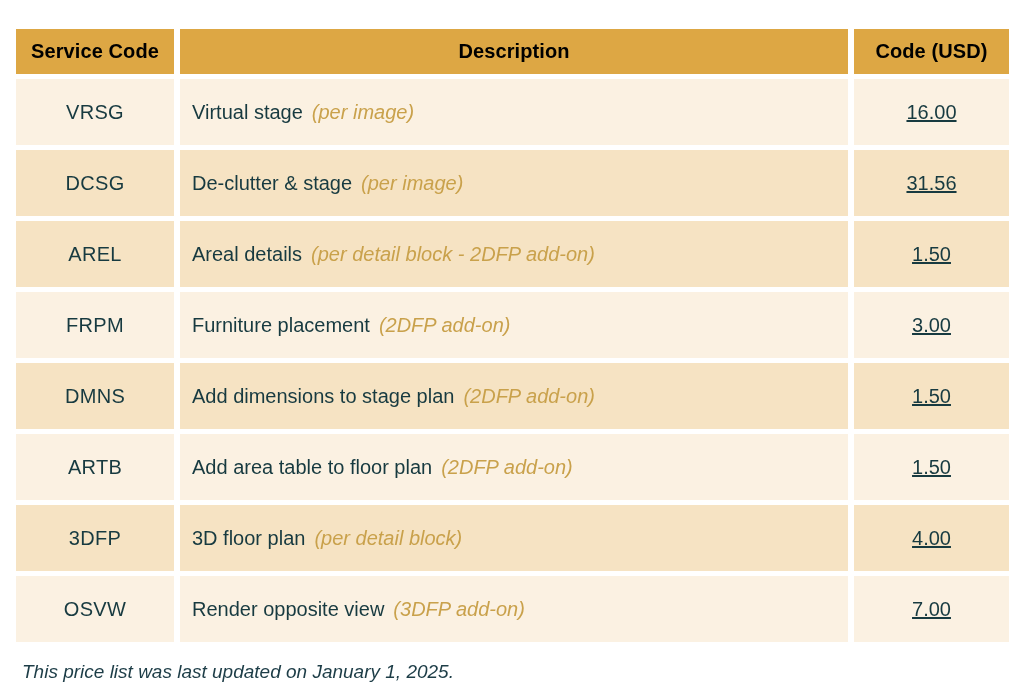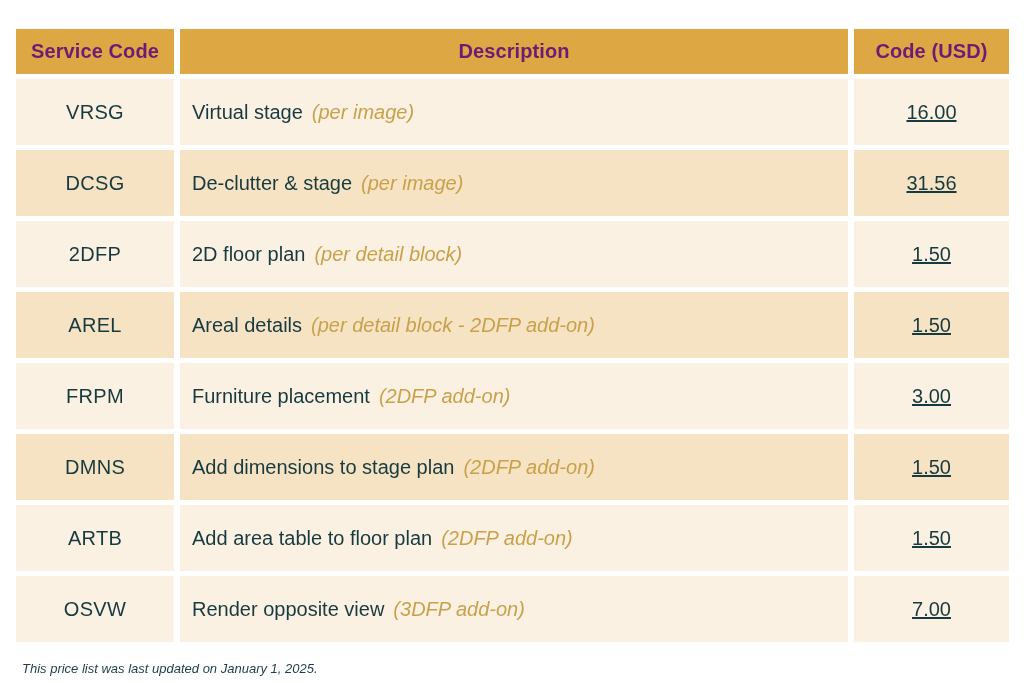--- a/index.html
+++ b/index.html
@@ -32,21 +32,21 @@
     margin: 0 0 0 -6px;
   }
 
   .col-code   { width: 158px; }
   .col-desc   { width: 668px; }
   .col-price  { width: 155px; }
 
   
   .price-table thead th {
     background: #dda744;
-    color: #701a75;
+    color: #000000;
     font-size: 20px;
     font-weight: bold;
     height: 45px;
     padding: 0 12px;
     text-align: center;
     vertical-align: middle;
     letter-spacing: 0.1px;
   }
 
   
@@ -81,21 +81,21 @@
     font-style: italic;
     font-size: 20px;
     margin-left: 9px;
   }
 
   .footnote {
     margin-top: 14px;
     margin-left: 6px;
     color: #1d3d47;
     font-style: italic;
-    font-size: 13px;
+    font-size: 19px;
     font-weight: 500;
   }
 </style>
 </head>
 <body>
 
 <div class="page">
 
   <table class="price-table">
     <colgroup>
@@ -114,45 +114,45 @@
         <tr>
           <td class="cell-code">VRSG</td>
           <td class="cell-desc"><span>Virtual stage</span><span class="note">(per image)</span></td>
           <td class="cell-price">16.00</td>
         </tr>
         <tr class="row-alt">
           <td class="cell-code">DCSG</td>
           <td class="cell-desc"><span>De-clutter &amp; stage</span><span class="note">(per image)</span></td>
           <td class="cell-price">31.56</td>
         </tr>
-        <tr>
-          <td class="cell-code">2DFP</td>
-          <td class="cell-desc"><span>2D floor plan</span><span class="note">(per detail block)</span></td>
-          <td class="cell-price">1.50</td>
-        </tr>
         <tr class="row-alt">
           <td class="cell-code">AREL</td>
           <td class="cell-desc"><span>Areal details</span><span class="note">(per detail block - 2DFP add-on)</span></td>
           <td class="cell-price">1.50</td>
         </tr>
         <tr>
           <td class="cell-code">FRPM</td>
           <td class="cell-desc"><span>Furniture placement</span><span class="note">(2DFP add-on)</span></td>
           <td class="cell-price">3.00</td>
         </tr>
         <tr class="row-alt">
           <td class="cell-code">DMNS</td>
           <td class="cell-desc"><span>Add dimensions to stage plan</span><span class="note">(2DFP add-on)</span></td>
           <td class="cell-price">1.50</td>
         </tr>
         <tr>
           <td class="cell-code">ARTB</td>
           <td class="cell-desc"><span>Add area table to floor plan</span><span class="note">(2DFP add-on)</span></td>
           <td class="cell-price">1.50</td>
         </tr>
+        <tr class="row-alt">
+          <td class="cell-code">3DFP</td>
+          <td class="cell-desc"><span>3D floor plan</span><span class="note">(per detail block)</span></td>
+          <td class="cell-price">4.00</td>
+        </tr>
         <tr>
           <td class="cell-code">OSVW</td>
           <td class="cell-desc"><span>Render opposite view</span><span class="note">(3DFP add-on)</span></td>
           <td class="cell-price">7.00</td>
         </tr>
       </tbody>
   </table>
 
   <div class="footnote">This price list was last updated on January 1, 2025.</div>
 

